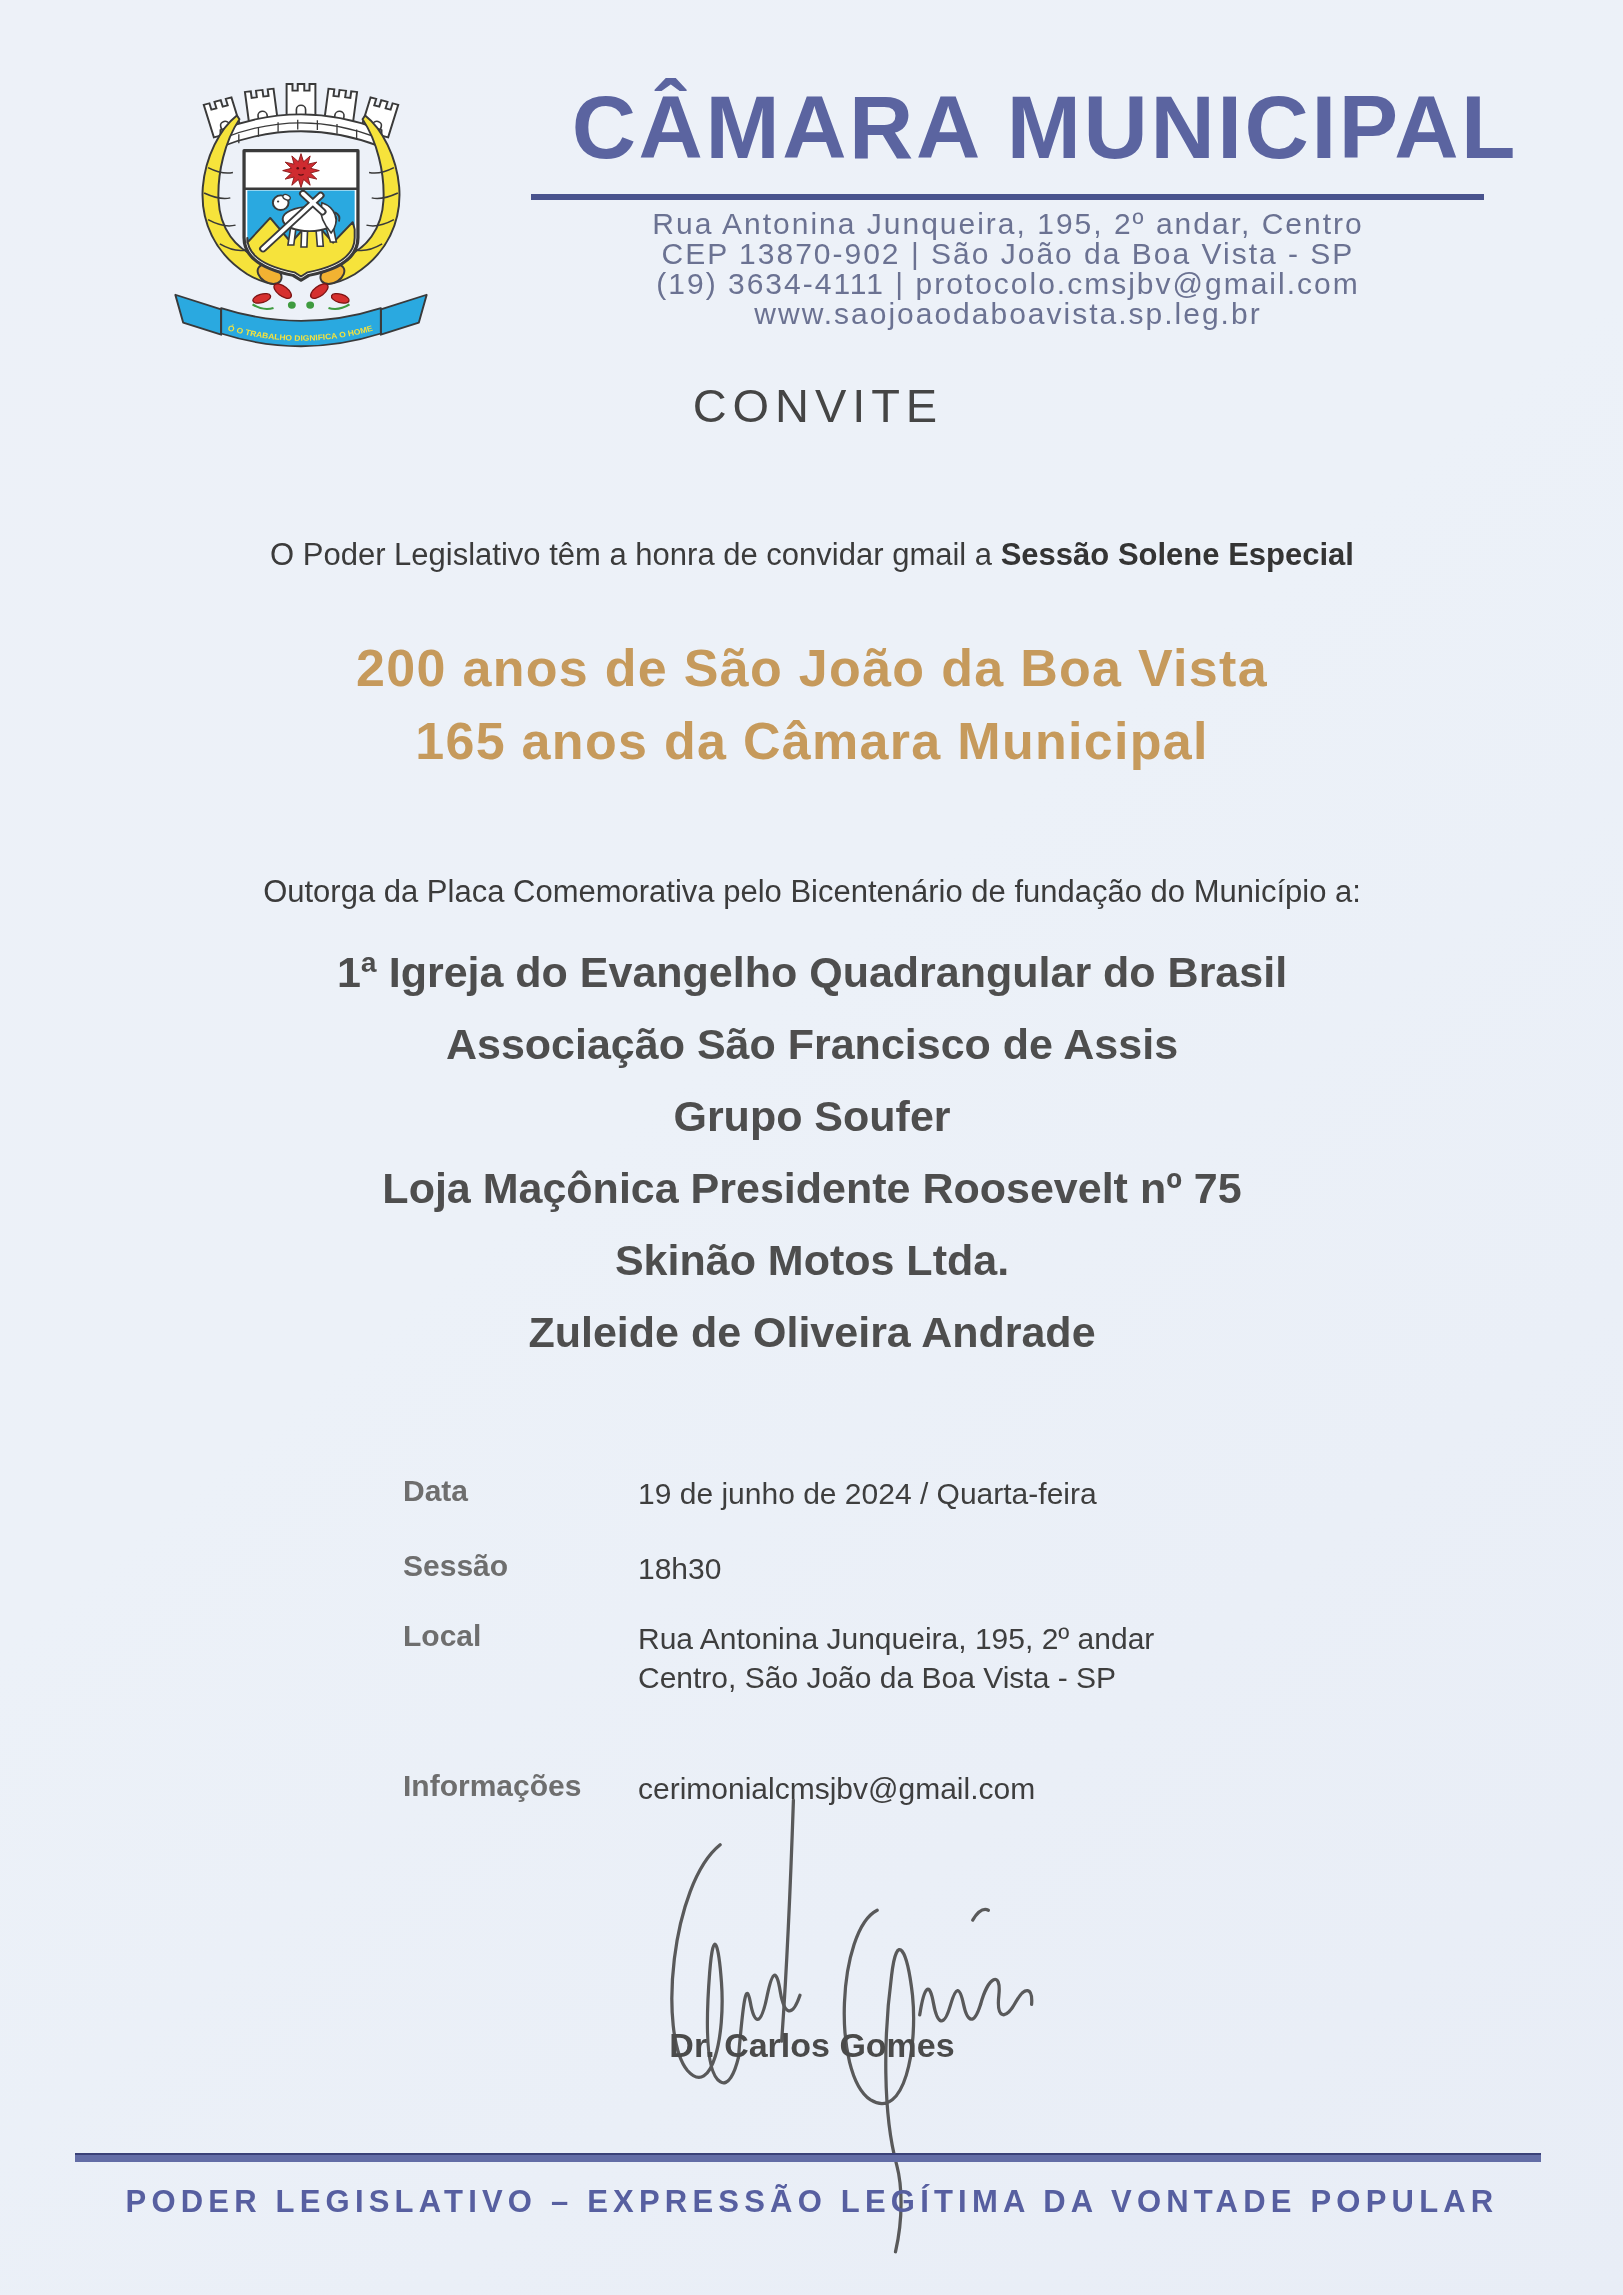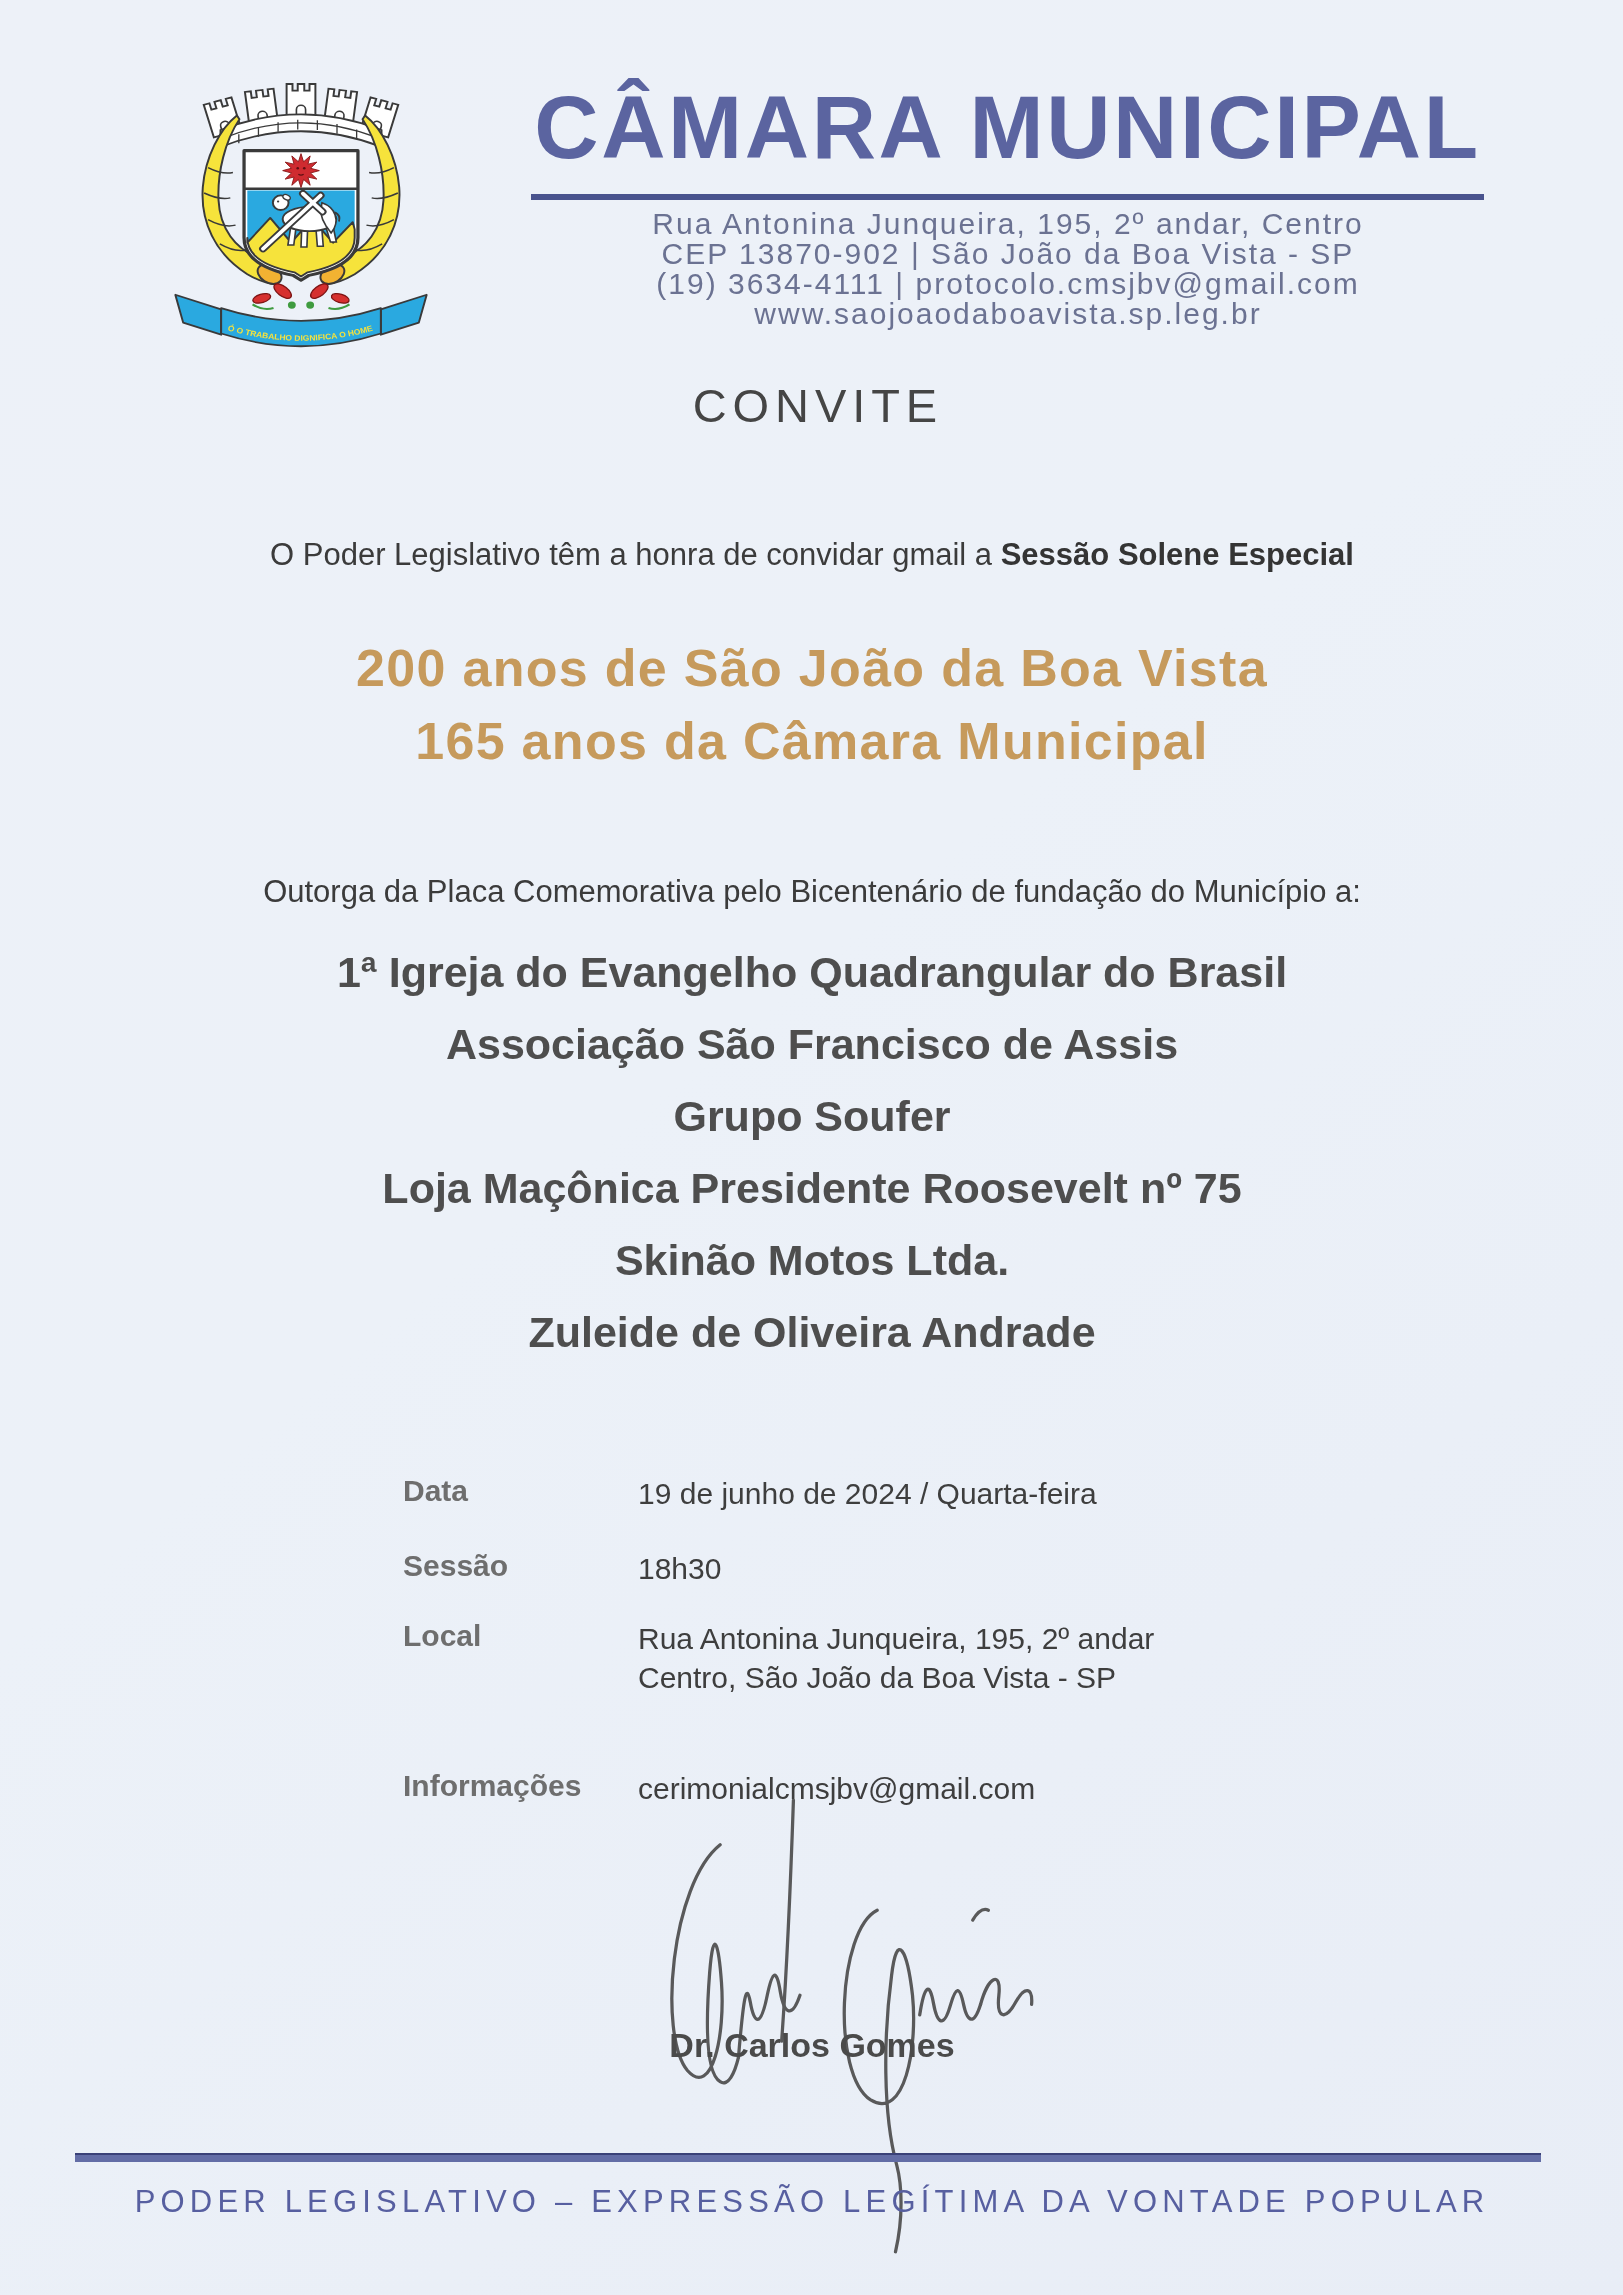--- a/index.html
+++ b/index.html
@@ -11,21 +11,21 @@
   .page{
     position:relative;width:1624px;height:2295px;overflow:hidden;
     background:linear-gradient(140deg,#edf1f8 0%,#ecf1f8 45%,#e8edf6 100%);
   }
   .abs{position:absolute;}
   .center{left:0;width:1624px;text-align:center;}
 
   
   .crest{left:157px;top:38px;width:288px;height:327px;}
   .org-title{
-    left:497px;top:76px;width:1021px;text-align:center;
+    left:497px;top:76px;width:1021px;text-align:right;
     font-size:89px;font-weight:bold;letter-spacing:2.6px;
     color:#5b64a0;white-space:nowrap;
   }
   .org-underline{left:531px;top:194px;width:953px;height:5.9px;background:#49538e;}
   .address{
     left:530px;top:209px;width:956px;text-align:center;
     font-size:30px;line-height:30px;letter-spacing:2px;
     color:#6b7292;
   }
 
@@ -46,21 +46,21 @@
   .row-info{top:1769px;}
 
   
   .signature-svg{left:622px;top:1799px;width:458px;height:458px;}
   .sig-name{top:2026px;font-size:34px;font-weight:bold;color:#4a4a4a;}
   .sig-role{top:2070px;font-size:31px;color:#404040;}
 
   
   .footer-line{left:75px;top:2153px;width:1466px;height:7.2px;background:#636da6;border-top:2px solid #3a4178;}
   .footer-slogan{
-    top:2184px;font-size:31px;font-weight:normal;letter-spacing:5.2px;
+    top:2184px;font-size:31px;font-weight:bold;letter-spacing:5.2px;
     color:#575fa0;white-space:nowrap;
   }
 </style>
 </head>
 <body>
 
 <div class="page">
 
   <svg class="abs crest" viewBox="0 0 440 540" preserveAspectRatio="none">
     <defs>

